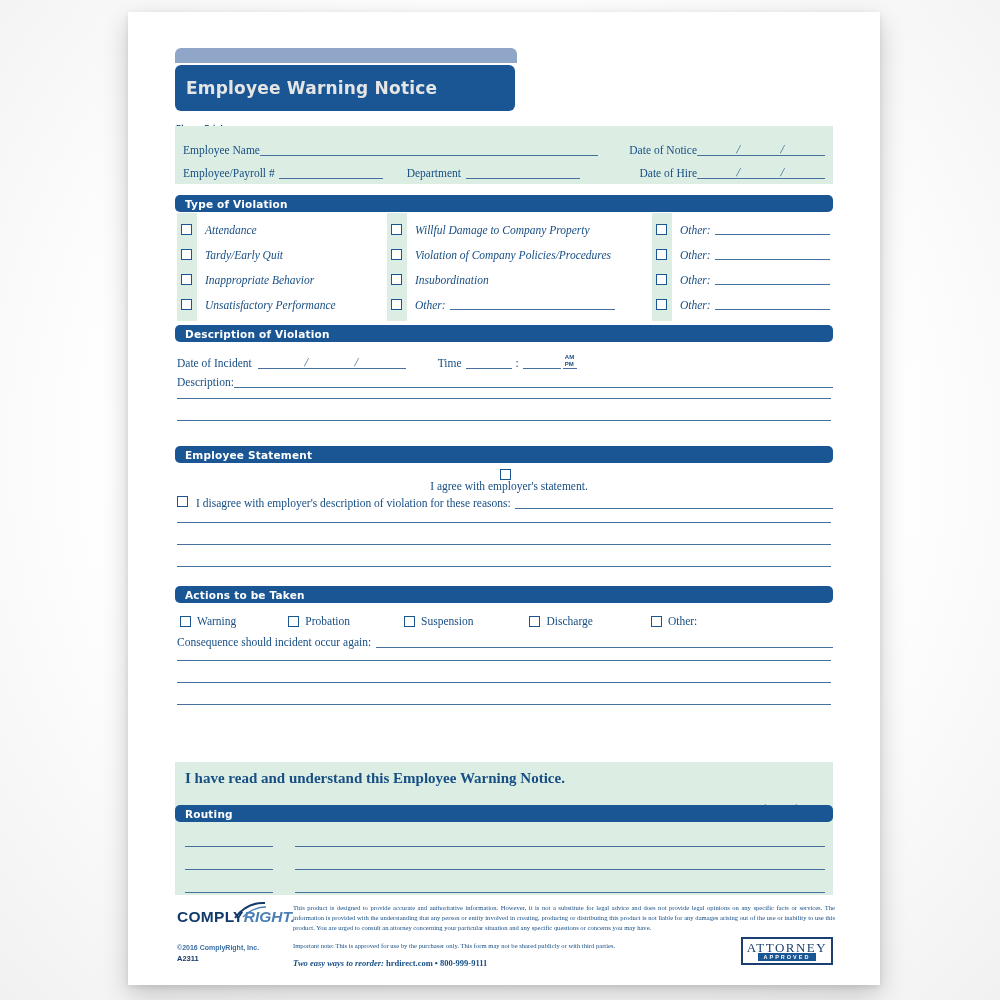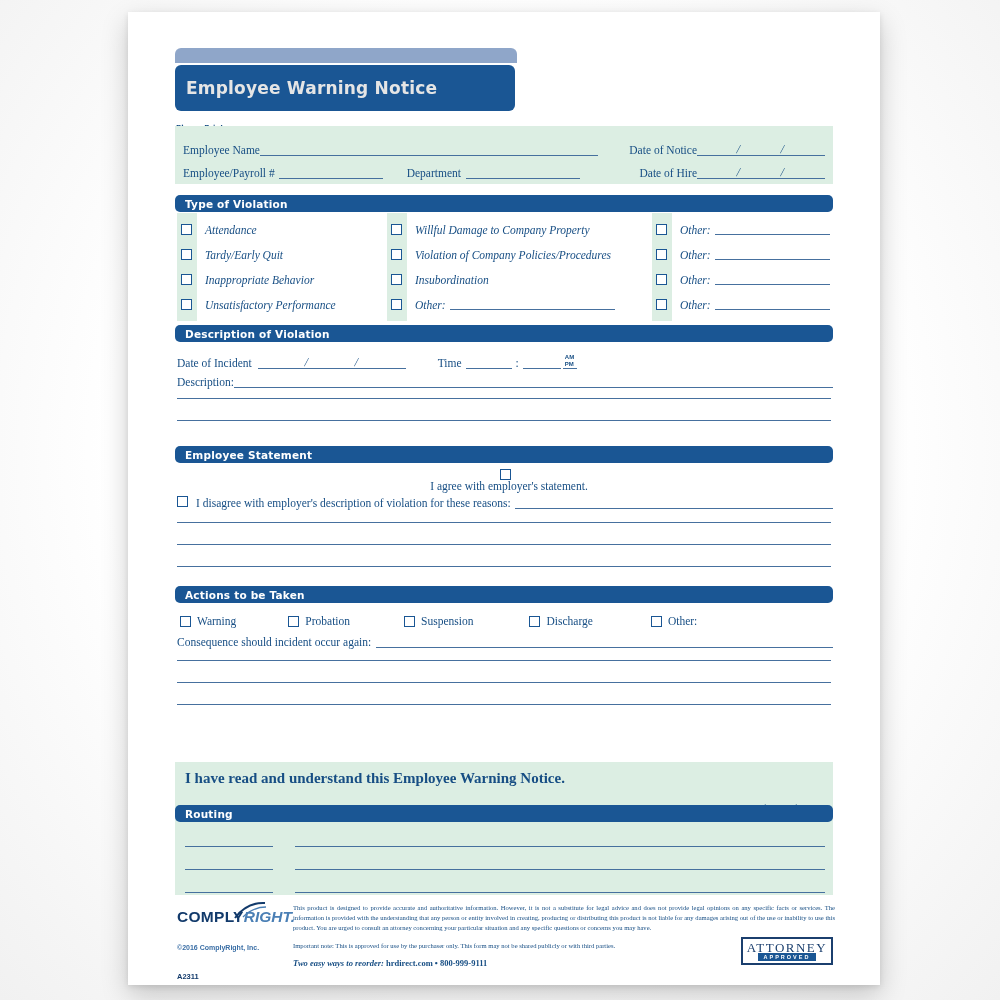--- a/index.html
+++ b/index.html
@@ -75,21 +75,21 @@
   .rshort { width:88px; border-bottom:1px solid #46709E; height:12px; margin-left:2px; }
   .rlong  { flex:1; border-bottom:1px solid #46709E; height:12px; margin-left:22px; }
 
   
   .footer { left:47px; top:888px; width:658px; height:80px; }
   .logo { position:absolute; left:2px; top:8px; white-space:nowrap; }
   .logo .comply { font:bold 15.5px "Liberation Sans", sans-serif; color:#123A6B; letter-spacing:.3px; }
   .logo .right  { font:italic bold 15.5px "Liberation Sans", sans-serif; color:#4A7FB5; }
   .logo svg { position:absolute; left:56px; top:-8px; }
   .copyright { position:absolute; left:2px; top:44px; font:bold 7px "Liberation Sans", sans-serif; color:#3A6EA5; }
-  .formnum   { position:absolute; left:2px; top:72px; font:bold 7.5px "Liberation Sans", sans-serif; color:#123A6B; }
+  .formnum   { position:absolute; left:2px; top:54px; font:bold 7.5px "Liberation Sans", sans-serif; color:#123A6B; }
   .legal { position:absolute; left:118px; top:3px; width:542px; font-size:6.6px; line-height:1.5;
            color:#174E84; text-align:justify; }
   .important { position:absolute; left:118px; top:42px; width:480px; font-size:6.6px; color:#174E84; }
   .reorder { position:absolute; left:118px; top:58px; font-size:8.5px; color:#174E84; }
   .reorder .it { font-style:italic; font-weight:bold; }
   .reorder .bd { font-weight:bold; }
   .badge { position:absolute; right:0px; top:37px; width:92px; height:28px; border:2px solid #1B3F6E;
            background:#fff; display:flex; flex-direction:column; align-items:center; }
   .badge .att { font-family:"Liberation Serif", serif; font-size:13px; letter-spacing:1.5px;
                 color:#1B3F6E; margin-top:1px; }

